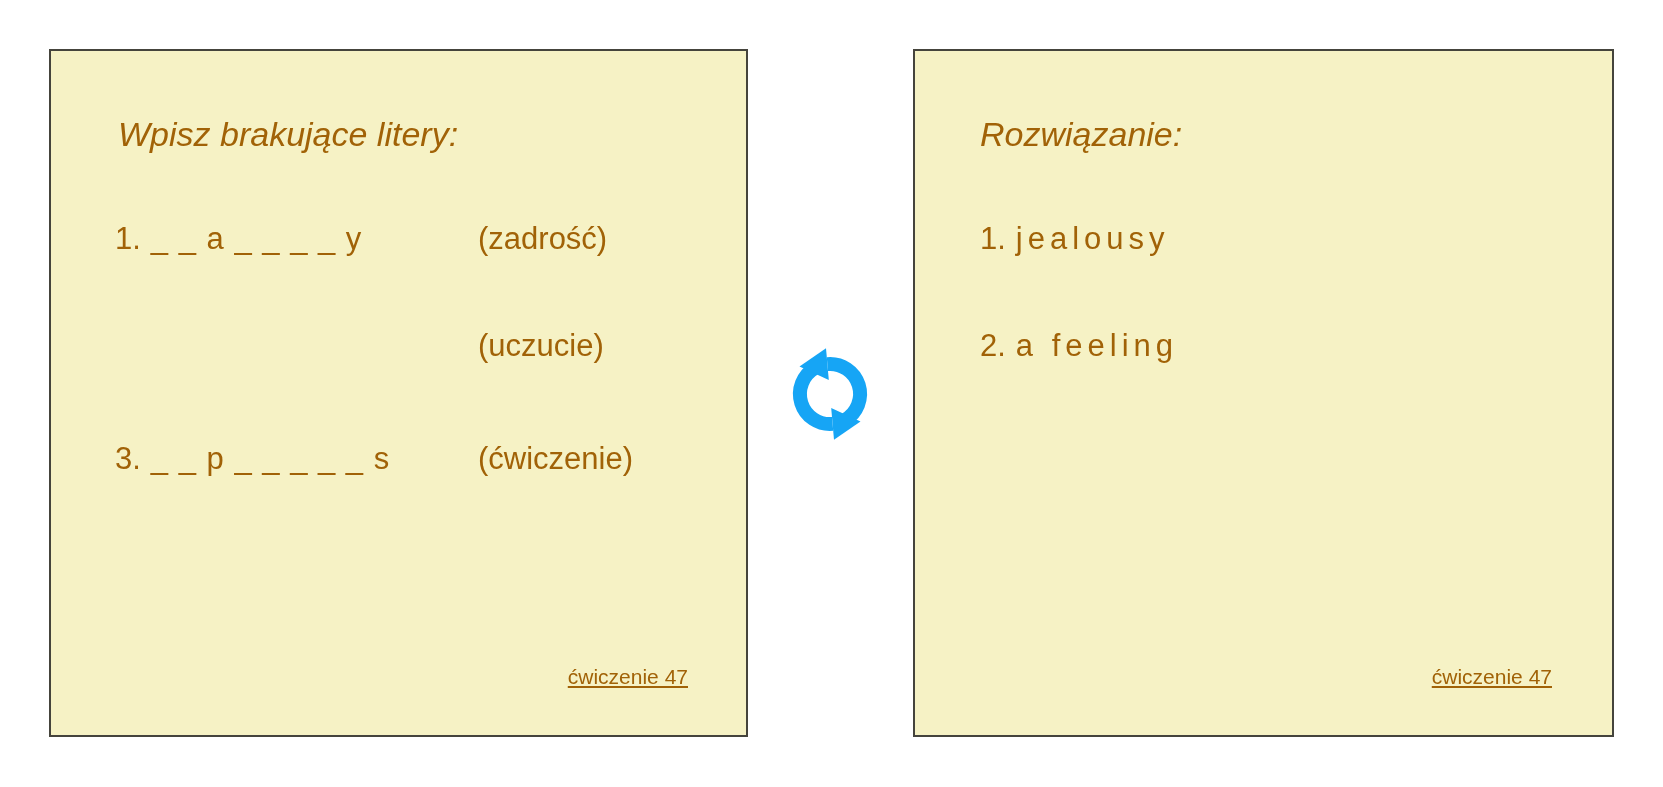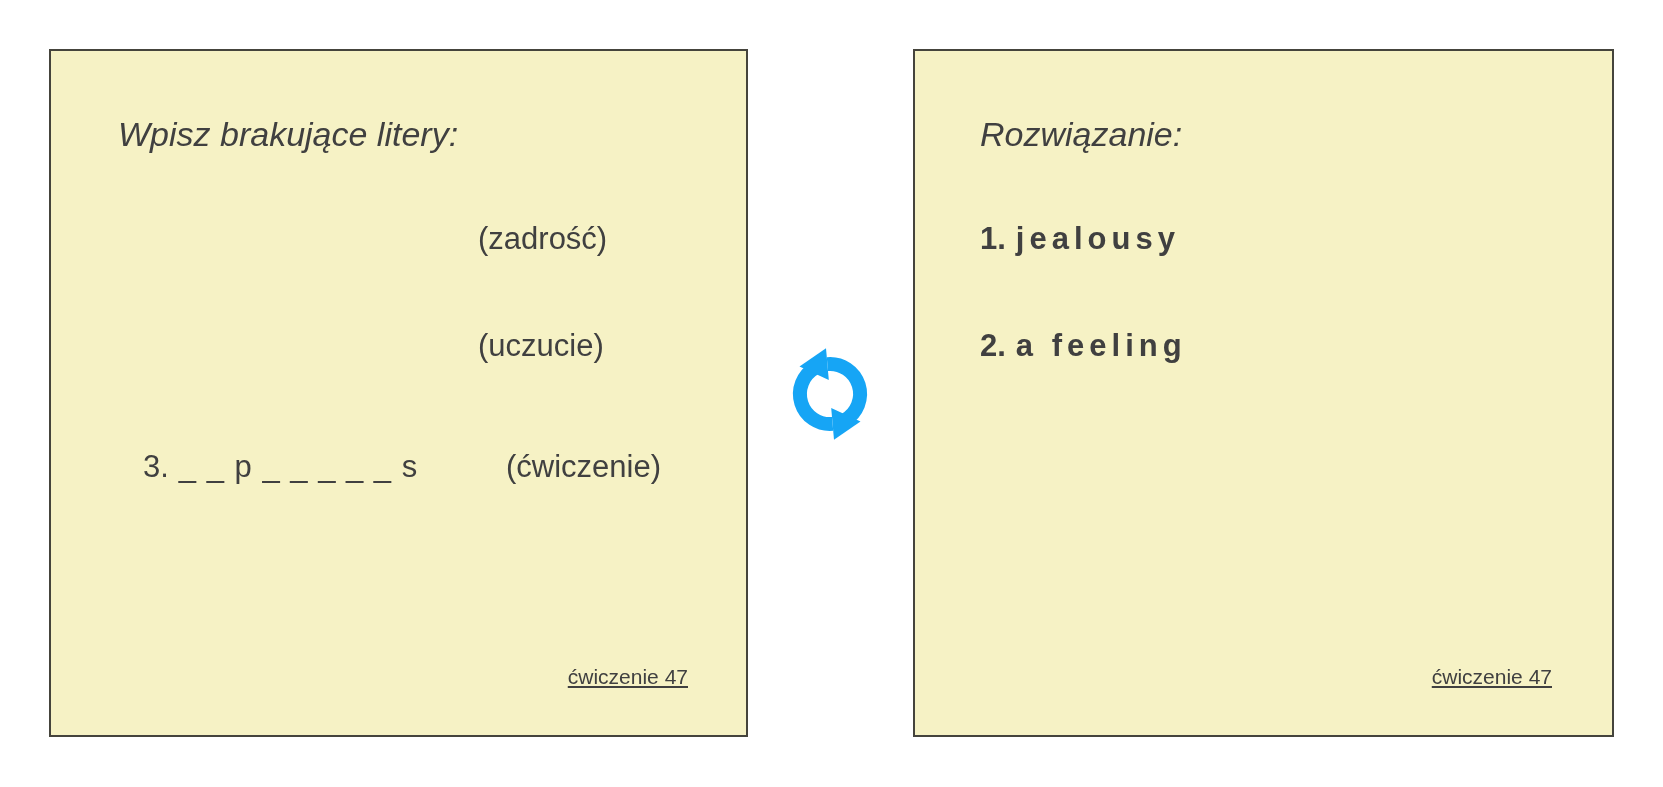--- a/index.html
+++ b/index.html
@@ -7,21 +7,21 @@
     padding: 0;
     background: #ffffff;
   }
   .screen {
     position: relative;
     width: 1663px;
     height: 787px;
     background: #ffffff;
     overflow: hidden;
     font-family: "Liberation Sans", "DejaVu Sans", sans-serif;
-    color: #404040;
+    color: #a16207;
   }
   .card {
     position: absolute;
     top: 49px;
     height: 688px;
     background: #f6f2c5;
     border: 2px solid #45443c;
     box-sizing: border-box;
   }
   .card.left  { left: 49px;  width: 699px; }
@@ -41,29 +41,29 @@
   .row {
     position: absolute;
     left: 0;
     right: 0;
     height: 42px;
     font-size: 31px;
     line-height: 1;
   }
   .row.r1 { top: 172px; }
   .row.r2 { top: 279px; }
-  .row.r3 { top: 400px; margin-left: 28px; }
+  .row.r3 { top: 392px; }
   .row.r4 { top: 502px; }
 
   .q {
     position: absolute;
     left: 64px;
     white-space: pre;
   }
-  .card.right .q { left: 65px; font-weight: bold; }
+  .card.right .q { left: 65px; }
 
   .q .num { white-space: pre; }
 
   .q .puzzle {
     white-space: pre;
     letter-spacing: 1px;
     margin-left: 10px;
   }
   .q .answer {
     white-space: pre;
@@ -99,20 +99,21 @@
 </style>
 </head>
 <body>
 
 <div class="screen">
 
   <div class="card left">
     <div class="card-title">Wpisz brakujące litery:</div>
 
     <div class="row r1">
+      <span class="q"><span class="num">1.</span><span class="puzzle">_ _ a _ _ _ _ y</span></span>
       <span class="hint">(zadrość)</span>
     </div>
 
     <div class="row r2">
       <span class="hint">(uczucie)</span>
     </div>
 
     <div class="row r3">
       <span class="q"><span class="num">3.</span><span class="puzzle">_ _ p _ _ _ _ _ s</span></span>
       <span class="hint">(ćwiczenie)</span>

